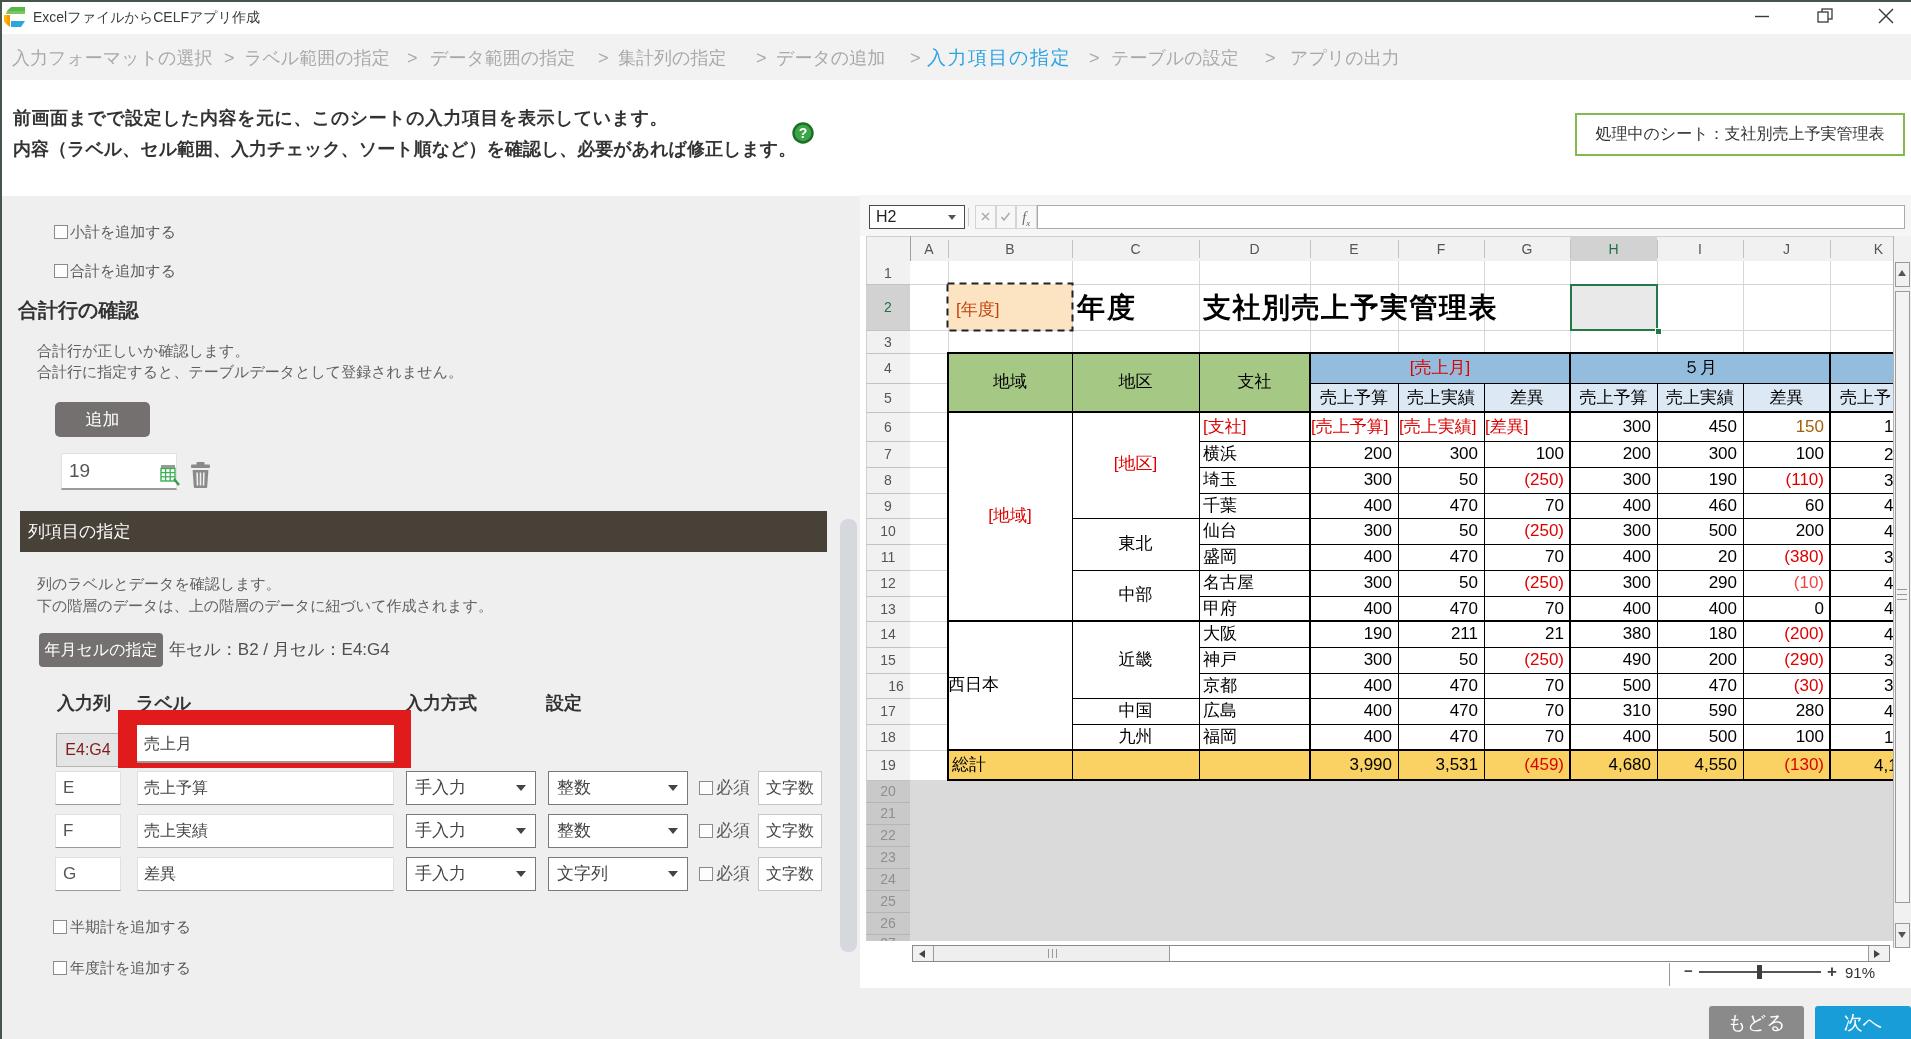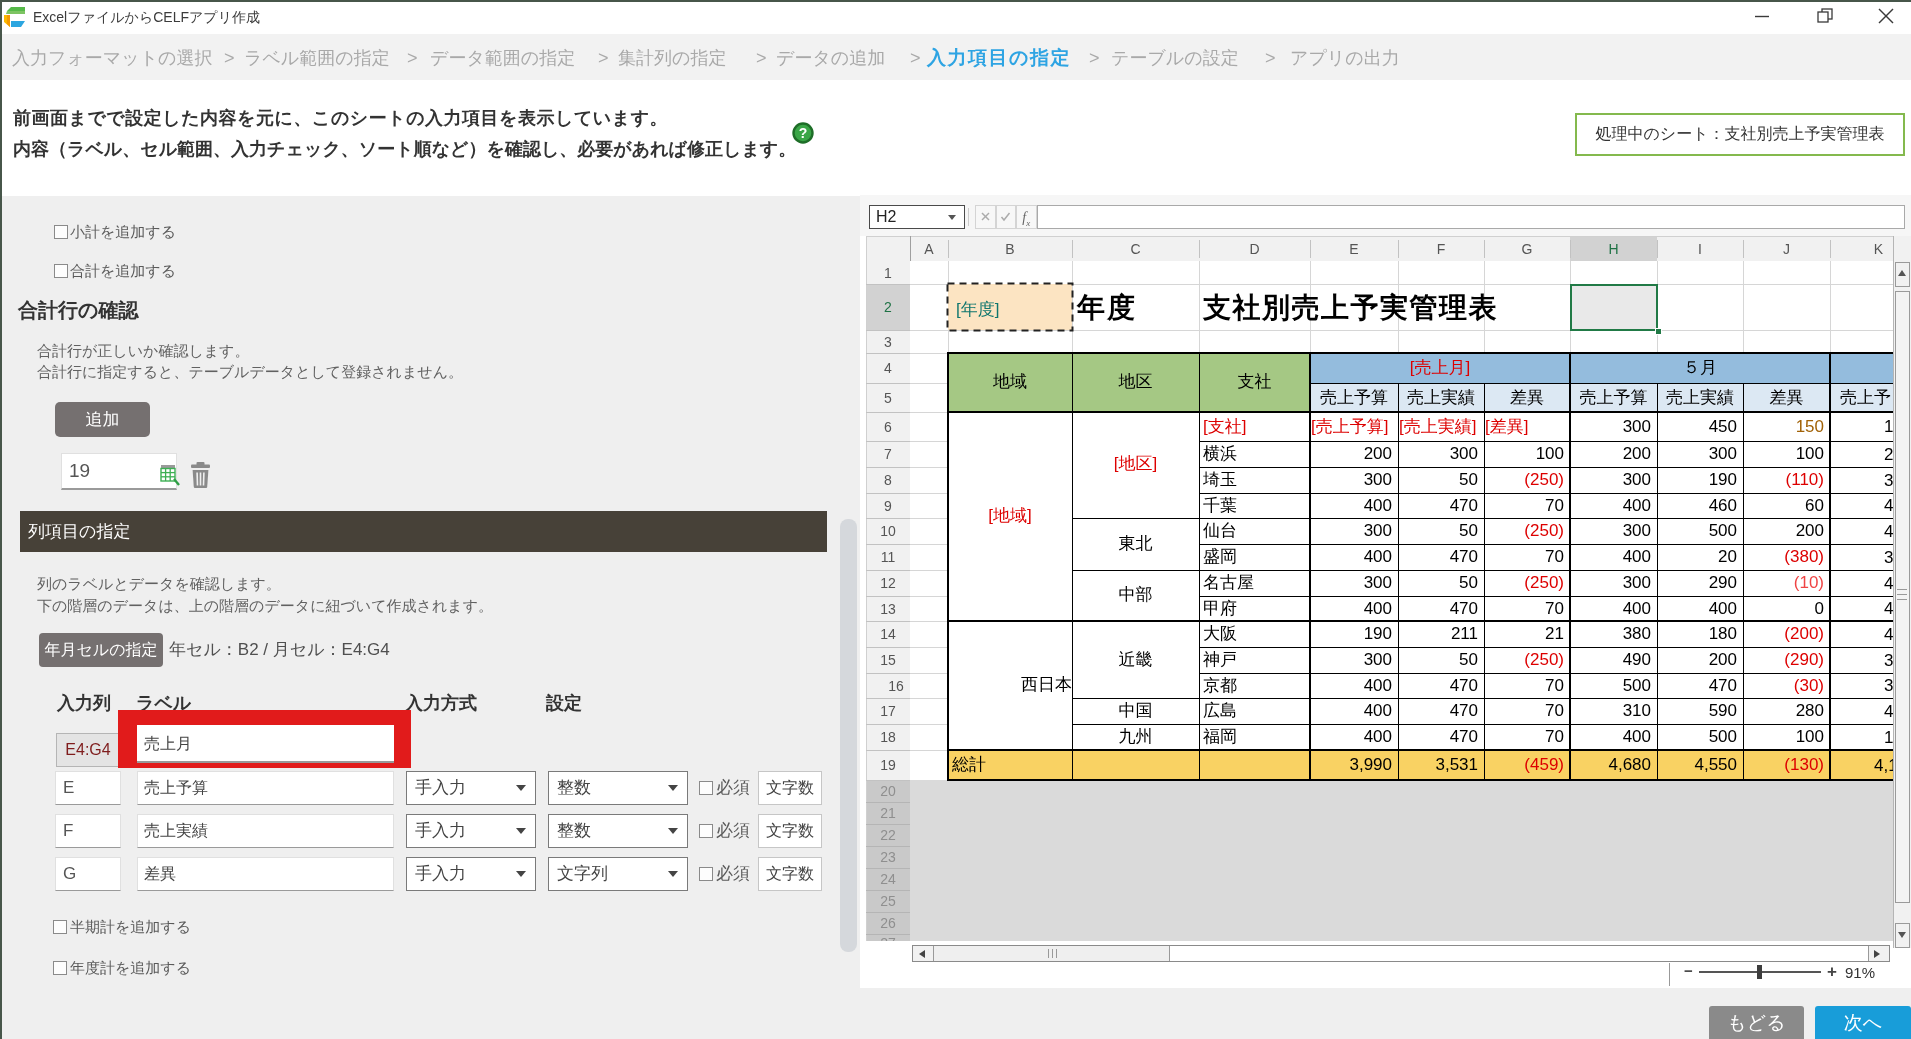--- a/index.html
+++ b/index.html
@@ -24,21 +24,21 @@
 <div style="position:absolute;left:12px;top:48px;height:20px;line-height:20px;white-space:nowrap;font-size:18px;color:#a9a9a9">入力フォーマットの選択</div>
 <div style="position:absolute;left:224px;top:48px;height:20px;line-height:20px;white-space:nowrap;font-size:18px;color:#a9a9a9">&gt;</div>
 <div style="position:absolute;left:244px;top:48px;height:20px;line-height:20px;white-space:nowrap;font-size:18px;color:#a9a9a9">ラベル範囲の指定</div>
 <div style="position:absolute;left:407px;top:48px;height:20px;line-height:20px;white-space:nowrap;font-size:18px;color:#a9a9a9">&gt;</div>
 <div style="position:absolute;left:430px;top:48px;height:20px;line-height:20px;white-space:nowrap;font-size:18px;color:#a9a9a9">データ範囲の指定</div>
 <div style="position:absolute;left:598px;top:48px;height:20px;line-height:20px;white-space:nowrap;font-size:18px;color:#a9a9a9">&gt;</div>
 <div style="position:absolute;left:618px;top:48px;height:20px;line-height:20px;white-space:nowrap;font-size:18px;color:#a9a9a9">集計列の指定</div>
 <div style="position:absolute;left:756px;top:48px;height:20px;line-height:20px;white-space:nowrap;font-size:18px;color:#a9a9a9">&gt;</div>
 <div style="position:absolute;left:776px;top:48px;height:20px;line-height:20px;white-space:nowrap;font-size:18px;color:#a9a9a9">データの追加</div>
 <div style="position:absolute;left:910px;top:48px;height:20px;line-height:20px;white-space:nowrap;font-size:18px;color:#a9a9a9">&gt;</div>
-<div style="position:absolute;left:927px;top:48px;height:20px;line-height:20px;white-space:nowrap;font-size:19px;color:#2ea4e3;font-weight:bold;letter-spacing:1.5px">入力項目の指定</div>
+<div style="position:absolute;left:927px;top:48px;height:20px;line-height:20px;white-space:nowrap;font-size:19px;color:#2ea4e3;font-weight:normal;letter-spacing:1.5px">入力項目の指定</div>
 <div style="position:absolute;left:1089px;top:48px;height:20px;line-height:20px;white-space:nowrap;font-size:18px;color:#a9a9a9">&gt;</div>
 <div style="position:absolute;left:1111px;top:48px;height:20px;line-height:20px;white-space:nowrap;font-size:18px;color:#a9a9a9">テーブルの設定</div>
 <div style="position:absolute;left:1265px;top:48px;height:20px;line-height:20px;white-space:nowrap;font-size:18px;color:#a9a9a9">&gt;</div>
 <div style="position:absolute;left:1290px;top:48px;height:20px;line-height:20px;white-space:nowrap;font-size:18px;color:#a9a9a9">アプリの出力</div>
 <div style="position:absolute;left:13px;top:108px;height:20px;line-height:20px;white-space:nowrap;font-size:18px;font-weight:bold;letter-spacing:.5px;color:#333333">前画面までで設定した内容を元に、このシートの入力項目を表示しています。</div>
 <div style="position:absolute;left:13px;top:139px;height:20px;line-height:20px;white-space:nowrap;font-size:18px;font-weight:bold;color:#333333">内容（ラベル、セル範囲、入力チェック、ソート順など）を確認し、必要があれば修正します。</div>
 <svg style="position:absolute;left:791px;top:121px" width="24" height="24" viewBox="0 0 24 24">
 <circle cx="12" cy="12" r="9.5" fill="#3aa647" stroke="#1e6e28" stroke-width="2.4"></circle>
 <text x="12" y="17" text-anchor="middle" font-family="Liberation Sans" font-size="14" font-weight="bold" fill="#ffffff">?</text>
 </svg>
@@ -274,21 +274,21 @@
 <div style="position:absolute;left:1742.5px;top:261px;width:1px;height:92px;background:#d6d6d6"></div>
 <div style="position:absolute;left:1829.5px;top:261px;width:1px;height:92px;background:#d6d6d6"></div>
 <div style="position:absolute;left:948px;top:353px;width:362px;height:59px;background:#a5c884"></div>
 <div style="position:absolute;left:1310px;top:353px;width:583px;height:30px;background:#94bcdd"></div>
 <div style="position:absolute;left:1310px;top:383px;width:583px;height:29px;background:#dce8f3"></div>
 <div style="position:absolute;left:948px;top:750px;width:945px;height:30px;background:#f9d263"></div>
 <div style="position:absolute;left:948px;top:284px;width:124px;height:46px;background:#fce4c2"></div>
 <svg style="position:absolute;left:946px;top:282px" width="128" height="50" viewBox="0 0 128 50">
     <rect x="1.5" y="1.5" width="125" height="47" fill="none" stroke="#222" stroke-width="2" stroke-dasharray="7 5"></rect>
   </svg>
-<div style="position:absolute;left:956px;top:300px;height:20px;line-height:20px;white-space:nowrap;font-size:17px;color:#0f766e">[年度]</div>
+<div style="position:absolute;left:956px;top:300px;height:20px;line-height:20px;white-space:nowrap;font-size:17px;color:#c2410c">[年度]</div>
 <div style="position:absolute;left:1077px;top:298px;height:20px;line-height:20px;white-space:nowrap;font-size:28px;font-weight:bold;color:#000;letter-spacing:2px">年度</div>
 <div style="position:absolute;left:1203px;top:298px;height:20px;line-height:20px;white-space:nowrap;font-size:28px;font-weight:bold;color:#000;letter-spacing:1.5px">支社別売上予実管理表</div>
 <div style="position:absolute;left:947px;top:353px;width:2px;height:427px;background:#000000"></div>
 <div style="position:absolute;left:1309px;top:353px;width:2px;height:427px;background:#000000"></div>
 <div style="position:absolute;left:1569px;top:353px;width:2px;height:427px;background:#000000"></div>
 <div style="position:absolute;left:1829px;top:353px;width:2px;height:427px;background:#000000"></div>
 <div style="position:absolute;left:1071.5px;top:353px;width:1px;height:427px;background:#000000"></div>
 <div style="position:absolute;left:1198.5px;top:353px;width:1px;height:427px;background:#000000"></div>
 <div style="position:absolute;left:1397.5px;top:383px;width:1px;height:397px;background:#000000"></div>
 <div style="position:absolute;left:1483.5px;top:383px;width:1px;height:397px;background:#000000"></div>
@@ -317,21 +317,21 @@
 <div style="position:absolute;left:1310px;top:358px;width:260px;height:20px;line-height:20px;text-align:center;white-space:nowrap;font-size:17px;color:#dd0000">[売上月]</div>
 <div style="position:absolute;left:1570px;top:358px;width:260px;height:20px;line-height:20px;text-align:center;white-space:nowrap;font-size:17px;color:#000">５月</div>
 <div style="position:absolute;left:1310px;top:387.5px;width:88px;height:20px;line-height:20px;text-align:center;white-space:nowrap;font-size:17px;color:#000">売上予算</div>
 <div style="position:absolute;left:1570px;top:387.5px;width:87px;height:20px;line-height:20px;text-align:center;white-space:nowrap;font-size:17px;color:#000">売上予算</div>
 <div style="position:absolute;left:1398px;top:387.5px;width:86px;height:20px;line-height:20px;text-align:center;white-space:nowrap;font-size:17px;color:#000">売上実績</div>
 <div style="position:absolute;left:1657px;top:387.5px;width:86px;height:20px;line-height:20px;text-align:center;white-space:nowrap;font-size:17px;color:#000">売上実績</div>
 <div style="position:absolute;left:1484px;top:387.5px;width:86px;height:20px;line-height:20px;text-align:center;white-space:nowrap;font-size:17px;color:#000">差異</div>
 <div style="position:absolute;left:1743px;top:387.5px;width:87px;height:20px;line-height:20px;text-align:center;white-space:nowrap;font-size:17px;color:#000">差異</div>
 <div style="position:absolute;left:1840px;top:389px;width:53px;height:17px;line-height:17px;overflow:hidden;font-size:17px;color:#000">売上予算</div>
 <div style="position:absolute;left:948px;top:506px;width:124px;height:20px;line-height:20px;text-align:center;white-space:nowrap;font-size:17px;color:#dd0000">[地域]</div>
-<div style="position:absolute;left:948px;top:675px;width:124px;height:20px;line-height:20px;text-align:right;white-space:nowrap;font-size:17px;color:#000">西日本</div>
+<div style="position:absolute;left:948px;top:675px;width:124px;height:20px;line-height:20px;text-align:left;white-space:nowrap;font-size:17px;color:#000">西日本</div>
 <div style="position:absolute;left:1072px;top:454px;width:127px;height:20px;line-height:20px;text-align:center;white-space:nowrap;font-size:17px;color:#dd0000">[地区]</div>
 <div style="position:absolute;left:1072px;top:534px;width:127px;height:20px;line-height:20px;text-align:center;white-space:nowrap;font-size:17px;color:#000">東北</div>
 <div style="position:absolute;left:1072px;top:585px;width:127px;height:20px;line-height:20px;text-align:center;white-space:nowrap;font-size:17px;color:#000">中部</div>
 <div style="position:absolute;left:1072px;top:650px;width:127px;height:20px;line-height:20px;text-align:center;white-space:nowrap;font-size:17px;color:#000">近畿</div>
 <div style="position:absolute;left:1072px;top:701px;width:127px;height:20px;line-height:20px;text-align:center;white-space:nowrap;font-size:17px;color:#000">中国</div>
 <div style="position:absolute;left:1072px;top:727px;width:127px;height:20px;line-height:20px;text-align:center;white-space:nowrap;font-size:17px;color:#000">九州</div>
 <div style="position:absolute;left:1203px;top:416.5px;height:20px;line-height:20px;white-space:nowrap;font-size:17px;color:#dd0000">[支社]</div>
 <div style="position:absolute;left:1203px;top:444px;height:20px;line-height:20px;white-space:nowrap;font-size:17px;color:#000">横浜</div>
 <div style="position:absolute;left:1203px;top:470px;height:20px;line-height:20px;white-space:nowrap;font-size:17px;color:#000">埼玉</div>
 <div style="position:absolute;left:1203px;top:495.5px;height:20px;line-height:20px;white-space:nowrap;font-size:17px;color:#000">千葉</div>

